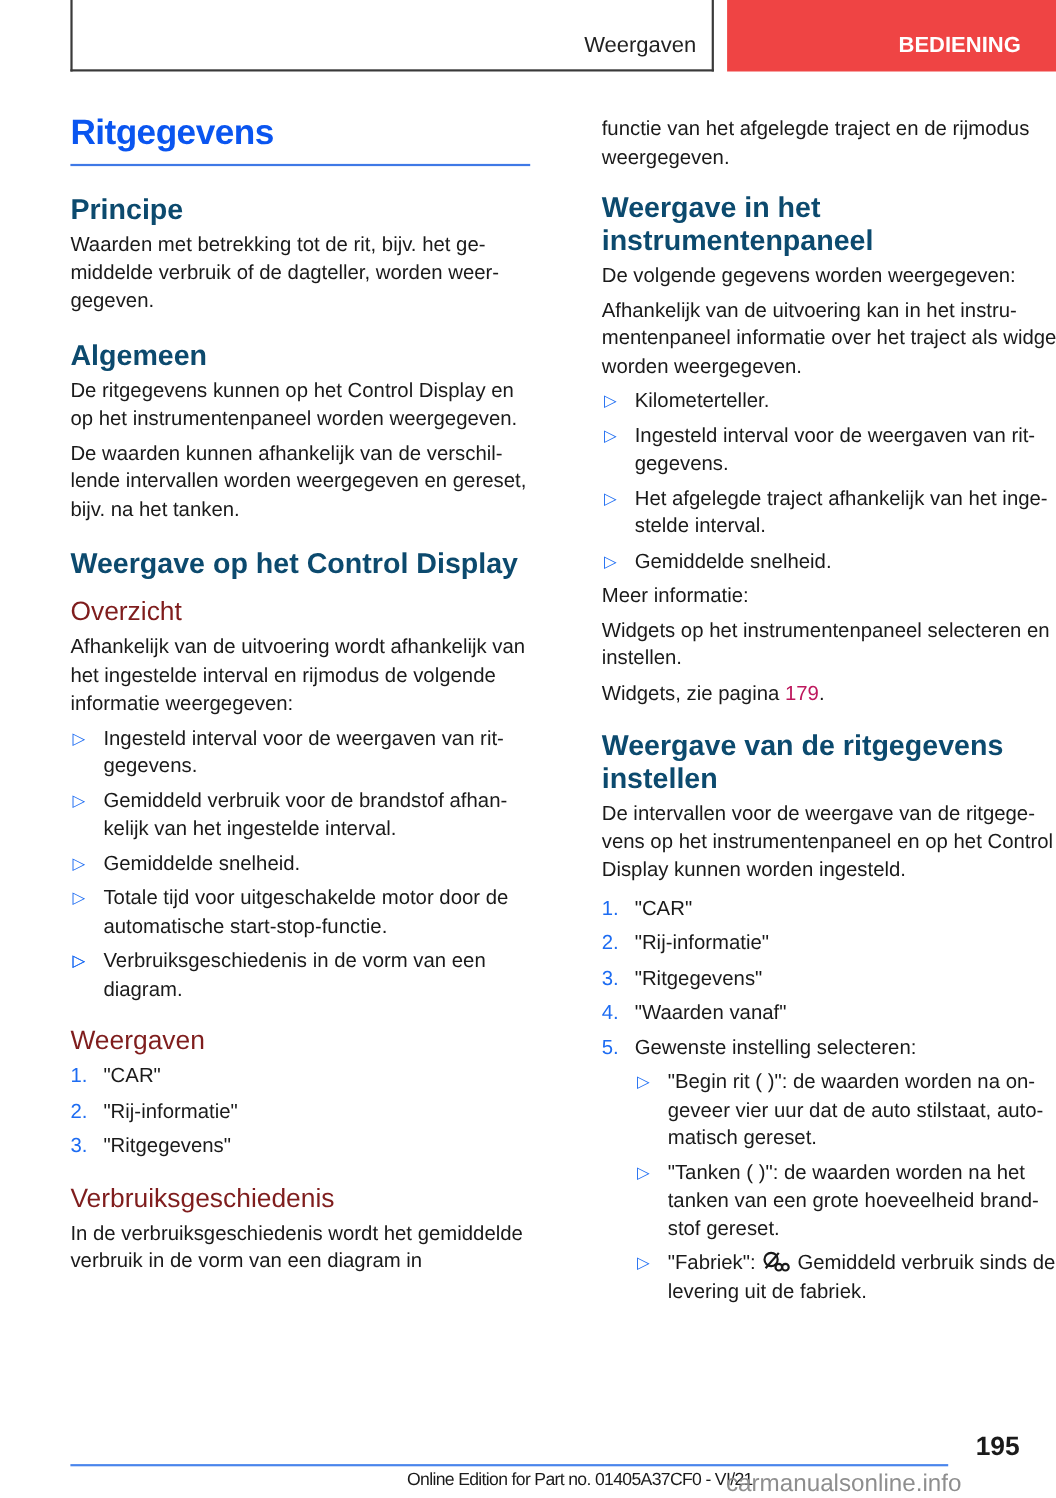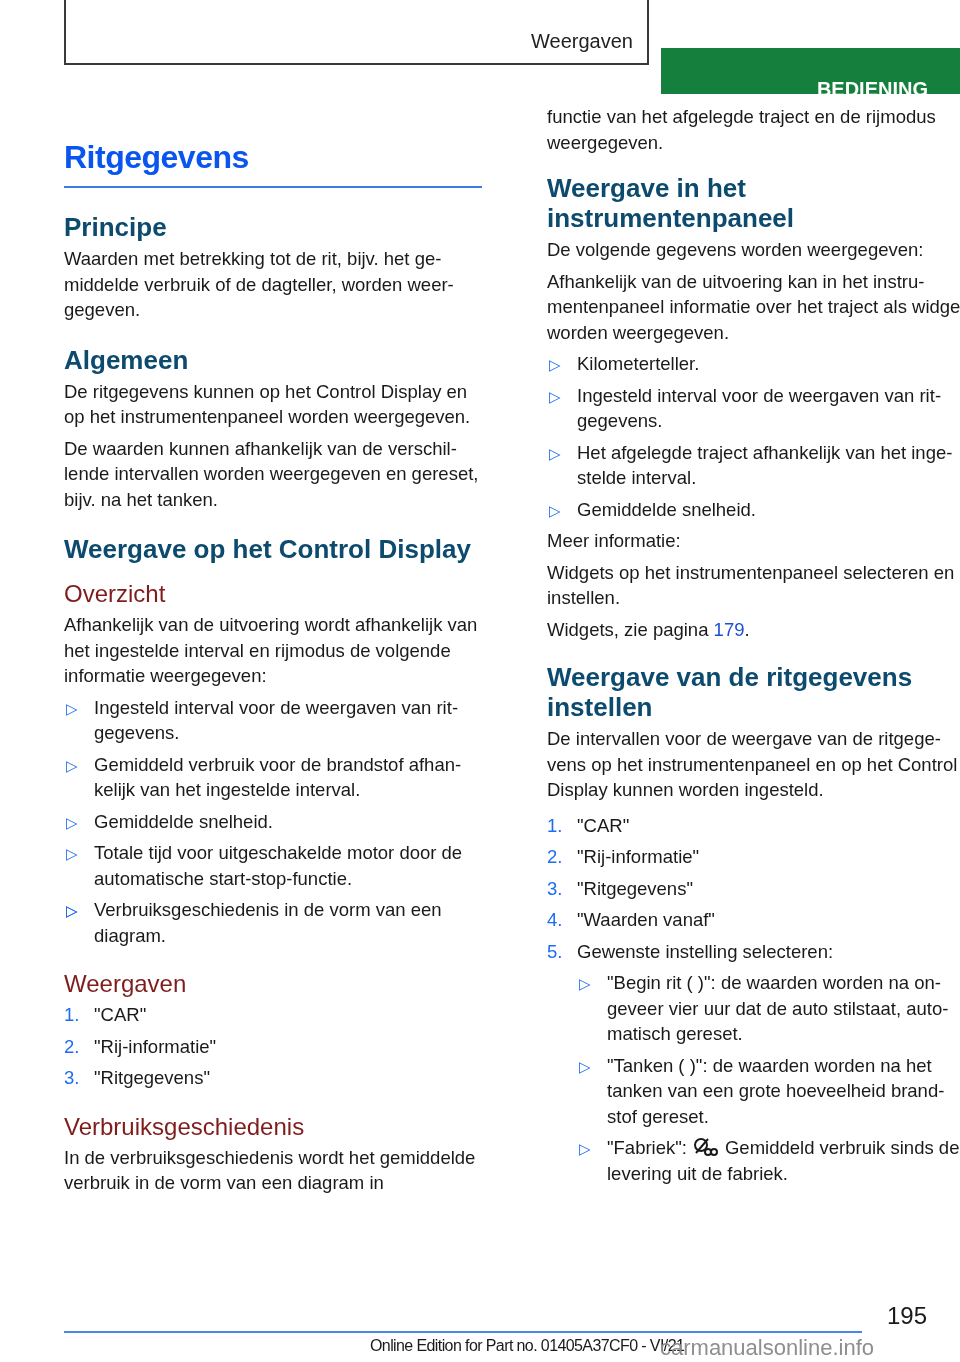--- a/index.html
+++ b/index.html
@@ -7,30 +7,29 @@
     body { position: relative; font-family: "Liberation Sans", "DejaVu Sans", sans-serif; color: #1a1a1a; }
 
     .hdr-left {
       position: absolute; left: 64px; top: 0; width: 585px; height: 65px;
       border: 2px solid #3a3a3a; border-top: none; background: #fff;
     }
     .hdr-left-label {
       position: absolute; right: 14px; top: 30px; font-size: 20px; color: #222;
     }
     .hdr-right {
-      position: absolute; left: 661px; top: 0; width: 299px; height: 46px;
-      background: #15803d;
-      margin-top: 48px;
+      position: absolute; left: 661px; top: 0; width: 299px; height: 65px;
+      background: #ef4444;
     }
     .hdr-right-label {
       position: absolute; right: 32px; top: 30px; font-size: 20px; font-weight: bold; color: #fff;
     }
 
     .col { position: absolute; top: 96px; width: 418px; }
-    .col-left { left: 64px; margin-top: 37px; }
+    .col-left { left: 64px; }
     .col-right { left: 511px; width: 420px; margin-left: 36px; }
 
     p.body { font-size: 18.5px; line-height: 25.5px; color: #1a1a1a; margin-bottom: 6px; }
 
     h1.title {
       font-size: 32px; font-weight: bold; color: #0a55f0; letter-spacing: -0.5px;
       padding-top: 6px; padding-bottom: 10px; border-bottom: 2px solid #3f79e6; margin-bottom: 24px;
     }
     h2.sec { font-size: 26px; font-weight: bold; color: #0c4a6e; line-height: 30px; margin-bottom: 4px; }
     h3.sub { font-size: 24px; font-weight: normal; color: #7f1d1d; line-height: 28px; margin-bottom: 4px; }
@@ -38,25 +37,25 @@
     ul.tri { list-style: none; }
     ul.tri li { position: relative; padding-left: 30px; font-size: 18.5px; line-height: 25.5px; margin-bottom: 6px; }
     ul.tri li .bul {
       position: absolute; left: 2px; top: 1px; font-size: 15px; color: #1d6cf2;
     }
     ol.num { list-style: none; }
     ol.num li { position: relative; padding-left: 30px; font-size: 18.5px; line-height: 25.5px; margin-bottom: 6px; }
     ol.num li .n { position: absolute; left: 0; top: 0; color: #1d6cf2; }
     ol.num li ul.tri { margin-top: 6px; }
 
-    .link { color: #1d4ed8; }
+    .link { color: #be185d; }
     .factory-icon { display: inline-block; width: 26px; height: 20px; vertical-align: -3px; margin: 0 6px; }
 
     .footer-line { position: absolute; left: 64px; top: 1331px; width: 798px; height: 2px; background: #4a85ec; }
-    .page-num { position: absolute; right: 33px; top: 1302px; font-size: 24px; font-weight: normal; color: #1a1a1a; }
+    .page-num { position: absolute; right: 33px; top: 1302px; font-size: 24px; font-weight: bold; color: #1a1a1a; }
     .edition { position: absolute; left: 370px; top: 1337px; font-size: 16px; color: #1a1a1a; letter-spacing: -0.6px; }
     .watermark { position: absolute; left: 660px; top: 1335px; font-size: 22px; color: #8e8e8e; letter-spacing: 0px; }
   </style>
 </head>
 <body>
 
 <div class="hdr-left">
   <span class="hdr-left-label">Weergaven</span>
 </div>
 <div class="hdr-right">

